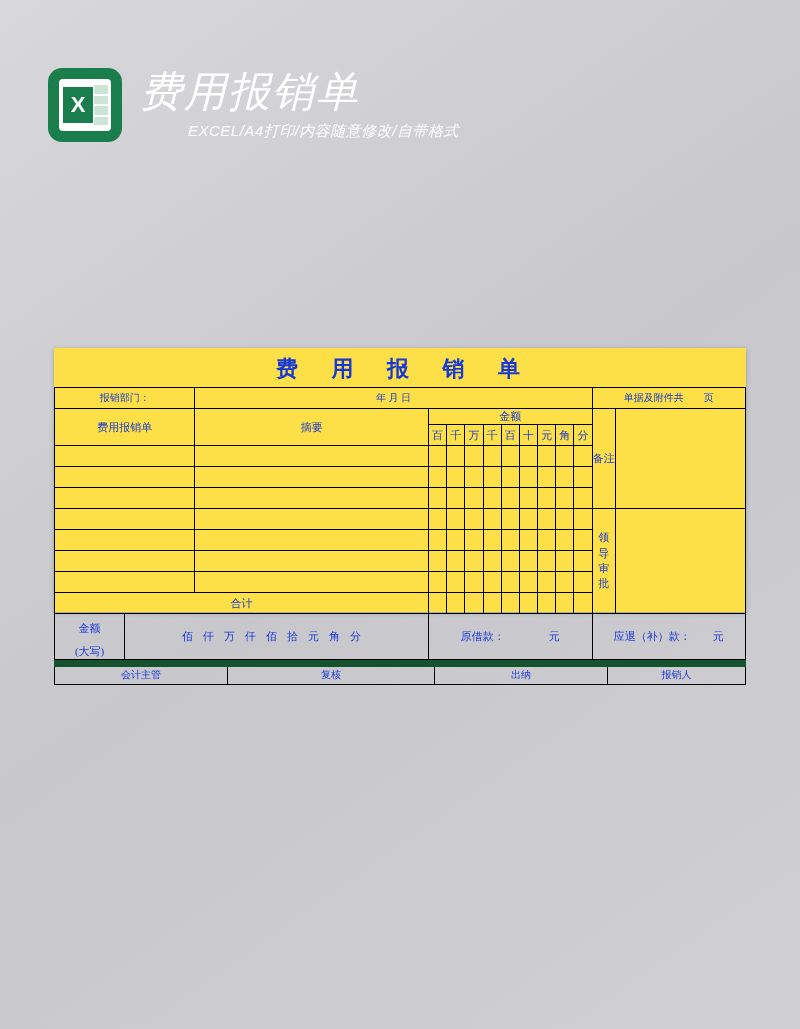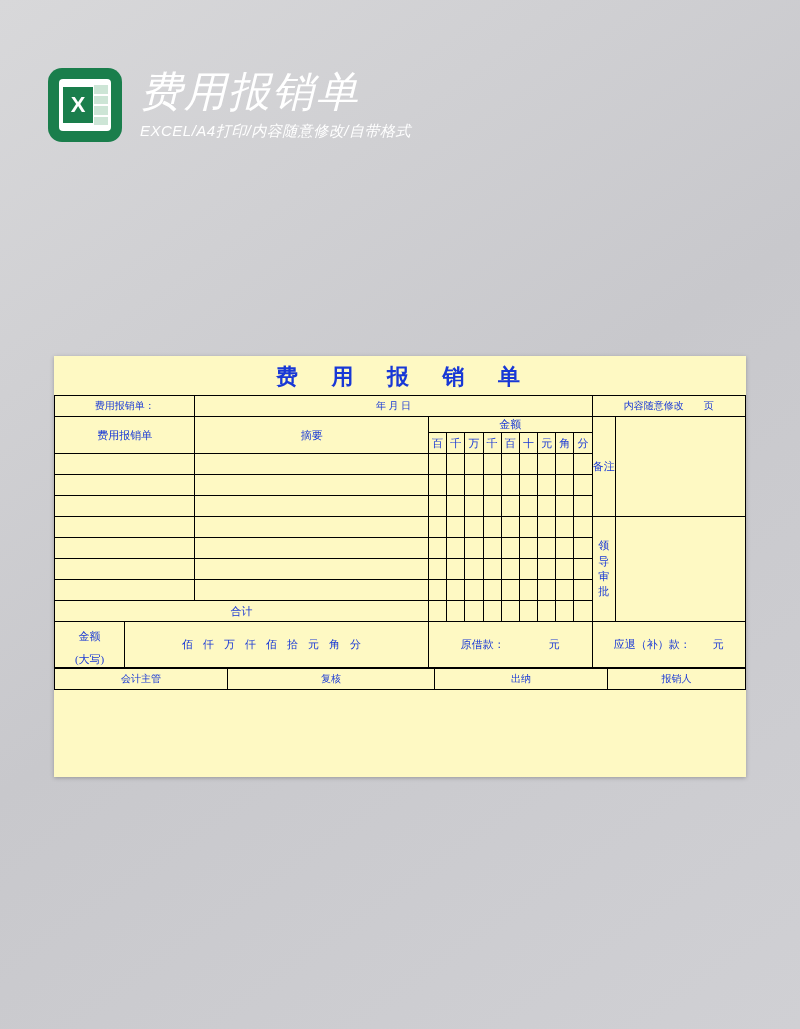--- a/index.html
+++ b/index.html
@@ -64,30 +64,30 @@
       font-size: 42px;
       font-weight: 300;
       letter-spacing: 2px;
       line-height: 1.1;
     }
     .header-sub {
       font-size: 15px;
       margin-top: 6px;
       font-weight: 300;
       letter-spacing: 0.5px;
+      margin-left: 48px;
     }
     .doc-wrap {
       position: absolute;
       top: 348px;
       left: 54px;
       width: 692px;
-      height: 421px;
-      background: #fef9c3;
+      height: 264px;
+      background: #fde047;
       box-shadow: 0 1px 4px rgba(0,0,0,0.25);
-      margin-top: 8px;
     }
     .form-title {
       text-align: center;
       color: #1838d6;
       font-size: 22px;
       font-weight: bold;
       letter-spacing: 14px;
       padding: 6px 0 3px 10px;
       font-family: "SimSun", serif;
     }
@@ -106,21 +106,21 @@
       vertical-align: middle;
       height: 21px;
       overflow: hidden;
     }
     .topbar td { height: 18px; font-size: 10px; }
     .lbl { color: #1838d6; }
     .left-pad { text-align: left; padding-left: 4px; }
     .digit-col { width: 14px; font-size: 9px; }
     .vtext span { display: block; line-height: 1.4; }
     .sig-row td { height: 20px; border: none; font-size: 10px; }
-    .sig-row { border-top: 1px solid #14532d; }
+    .sig-row { border-top: 7px solid #14532d; }
   </style>
 </head>
 <body>
 
 <div class="header-band">
   <div class="excel-icon">
     <div class="excel-icon-inner">
       <div class="excel-x">X</div>
       <div class="excel-grid">
           <div></div>
@@ -152,23 +152,23 @@
         <col class="digit-col">
       <col class="digit-col">
         <col class="digit-col">
         <col class="digit-col">
       <col style="width:18px">
       <col style="width:100px">
     </colgroup>
 
     <tbody>
         <tr class="topbar">
-      <td colspan="2" class="left-pad lbl">费用报销单：</td>
+      <td colspan="2" class="left-pad lbl">报销部门：</td>
       <td colspan="10" class="lbl">年 月 日</td>
-      <td colspan="2" class="lbl">内容随意修改　　页</td>
+      <td colspan="2" class="lbl">单据及附件共　　页</td>
     </tr>
 
     <tr>
       <td colspan="2" rowspan="2" class="lbl">费用报销单</td>
       <td rowspan="2" class="lbl">摘要</td>
       <td colspan="9" class="lbl" style="height:14px">金额</td>
       <td rowspan="5" class="lbl vtext">
             <span>备注</span>
           </td>
       <td rowspan="5"></td>

